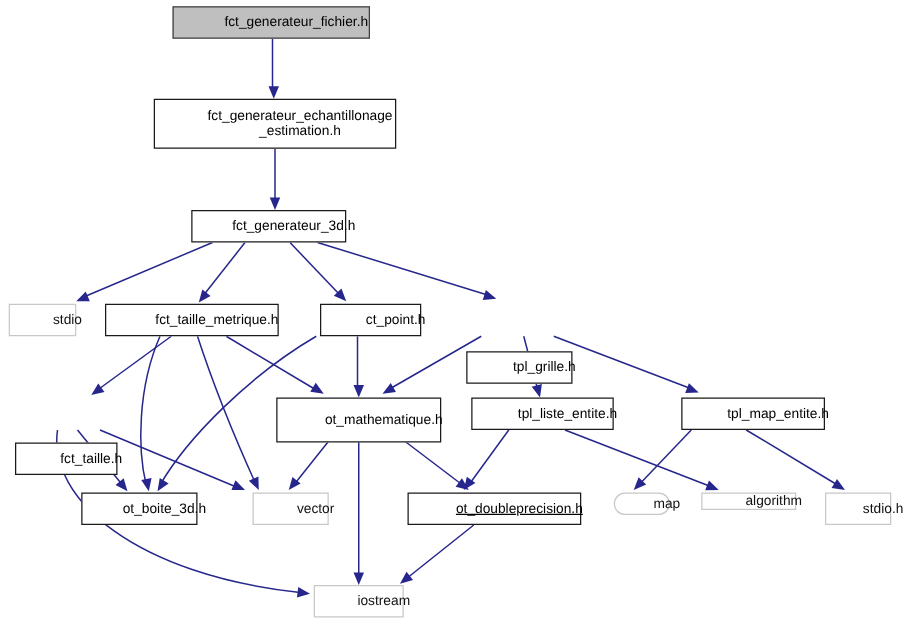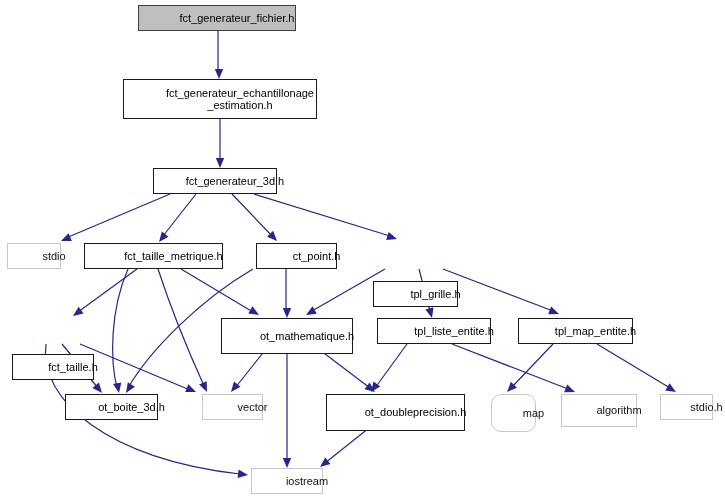--- a/index.html
+++ b/index.html
@@ -131,23 +131,23 @@
       <div class="node hdr" style="left: 123px; top: 79px; width: 194px; height: 40px;">fct_generateur_echantillonage
 _estimation.h</div>
       <div class="node hdr" style="left: 153px; top: 168px; width: 124px; height: 26px;">fct_generateur_3d.h</div>
       <div class="node sys" style="left: 7px; top: 243px; width: 54px; height: 26px;">stdio</div>
       <div class="node hdr" style="left: 84px; top: 243px; width: 139px; height: 26px;">fct_taille_metrique.h</div>
       <div class="node hdr" style="left: 256px; top: 243px; width: 81px; height: 26px;">ct_point.h</div>
       <div class="node hdr" style="left: 373px; top: 243px; width: 85px; height: 26px; margin-top: 38px;">tpl_grille.h</div>
       <div class="node hdr" style="left: 12px; top: 318px; width: 82px; height: 26px; margin-top: 36px;">fct_taille.h</div>
       <div class="node hdr" style="left: 221px; top: 318px; width: 132px; height: 36px;">ot_mathematique.h</div>
       <div class="node hdr" style="left: 377px; top: 318px; width: 114px; height: 26px;">tpl_liste_entite.h</div>
-      <div class="node hdr" style="left: 518px; top: 318px; width: 115px; height: 26px;">tpl_map_entite.h</div>
+      <div class="node hdr" style="left: 545px; top: 318px; width: 115px; height: 26px;">tpl_map_entite.h</div>
       <div class="node hdr" style="left: 65px; top: 394px; width: 93px; height: 26px;">ot_boite_3d.h</div>
       <div class="node sys" style="left: 190px; top: 394px; width: 61px; height: 26px; margin-left: 12px;">vector</div>
-      <div class="node hdr" style="left: 326px; top: 394px; width: 139px; height: 37px;">ot_doubleprecision.h</div>
-      <div class="node sys" style="left: 491px; top: 394px; width: 45px; height: 38px; border-radius: 10px;">map</div>
-      <div class="node sys" style="left: 561px; top: 394px; width: 76px; height: 33px;">algorithm</div>
+      <div class="node hdr" style="left: 326px; top: 394px; width: 139px; height: 26px; text-decoration: underline;">ot_doubleprecision.h</div>
+      <div class="node sys" style="left: 491px; top: 394px; width: 45px; height: 18px; border-radius: 10px;">map</div>
+      <div class="node sys" style="left: 561px; top: 394px; width: 76px; height: 14px;">algorithm</div>
       <div class="node sys" style="left: 660px; top: 394px; width: 53px; height: 26px;">stdio.h</div>
       <div class="node sys" style="left: 251px; top: 468px; width: 72px; height: 26px;">iostream</div>
     </div>
 
 </div>
 
 </body></html>

